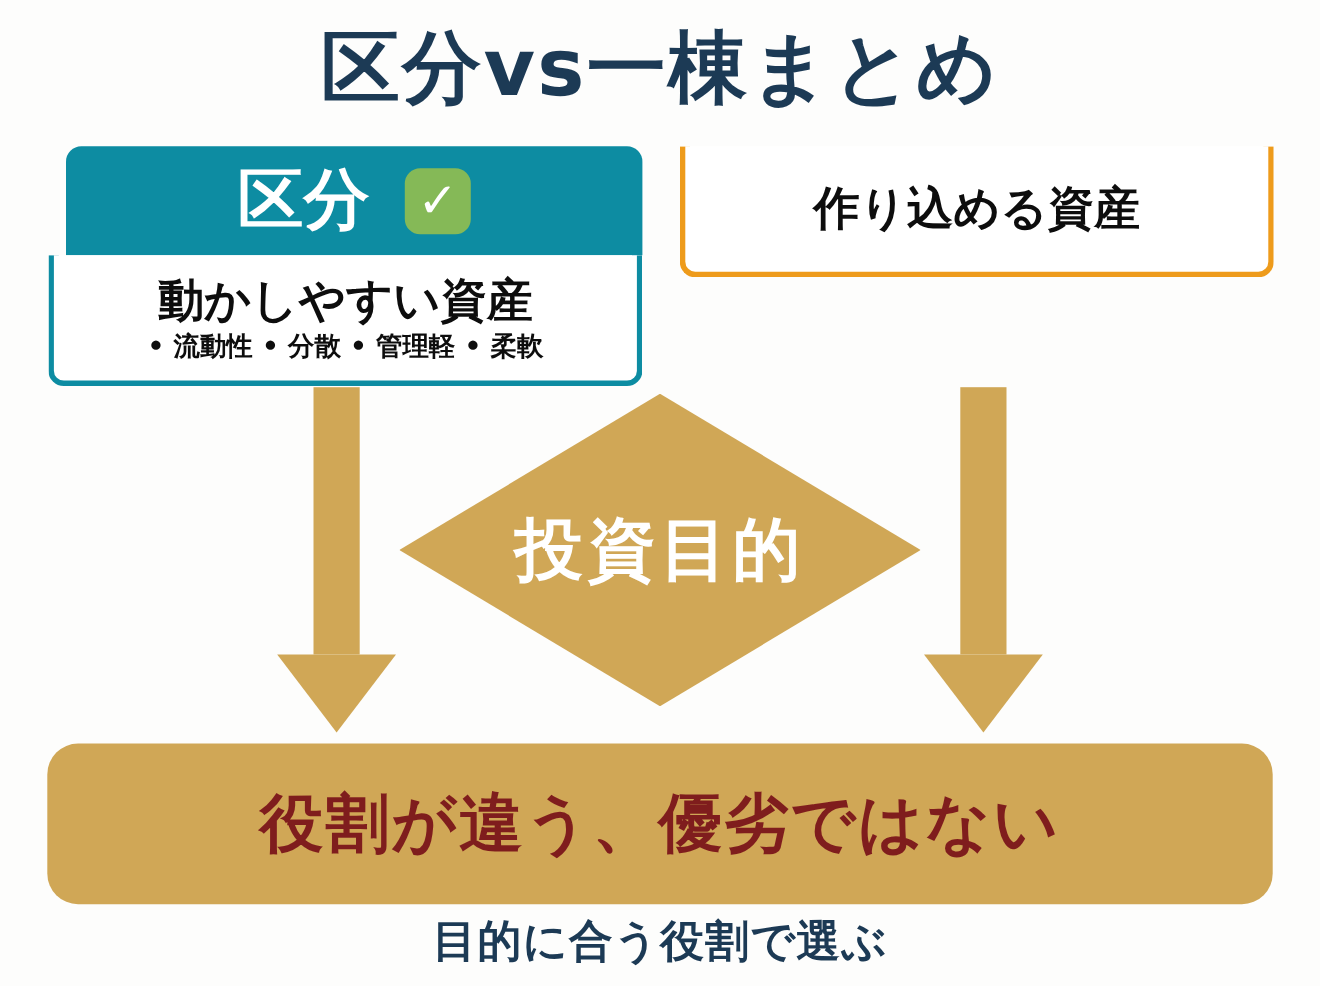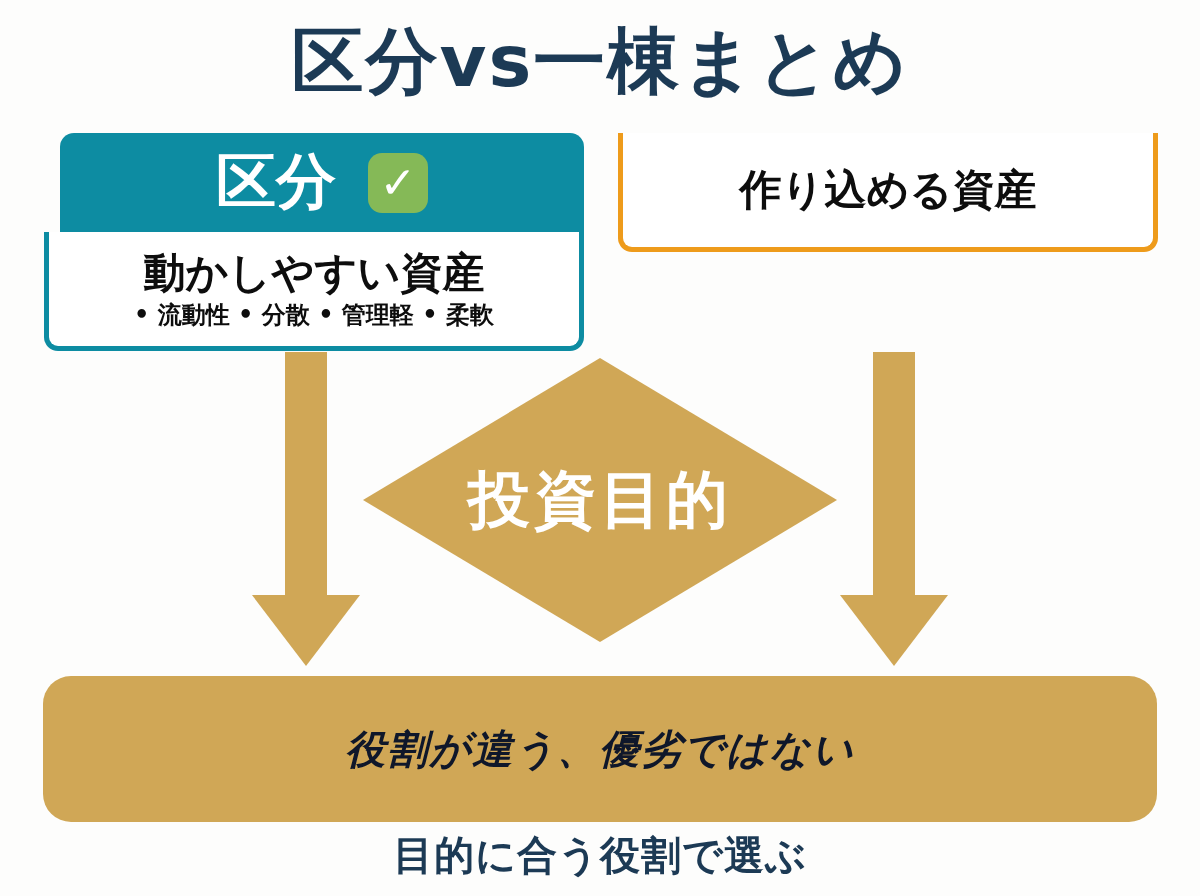--- a/index.html
+++ b/index.html
@@ -136,26 +136,25 @@
     position:absolute;
     left:43px;top:676px;
     width:1114px;height:146px;
     background:var(--gold);
     border-radius:28px;
     display:flex;
     align-items:center;
     justify-content:center;
   }
   .banner-label{
-    color:#0f172a;
-    font-size:40px;
+    color:#7f1d1d;
+    font-size:58px;
     font-weight:800;
     letter-spacing:2px;
     white-space:nowrap;
-    font-style:italic;
   }
   .footer-note{
     position:absolute;
     top:828px;left:0;width:100%;
     text-align:center;
     color:var(--navy);
     font-size:40px;
     font-weight:800;
     letter-spacing:1px;
   }

